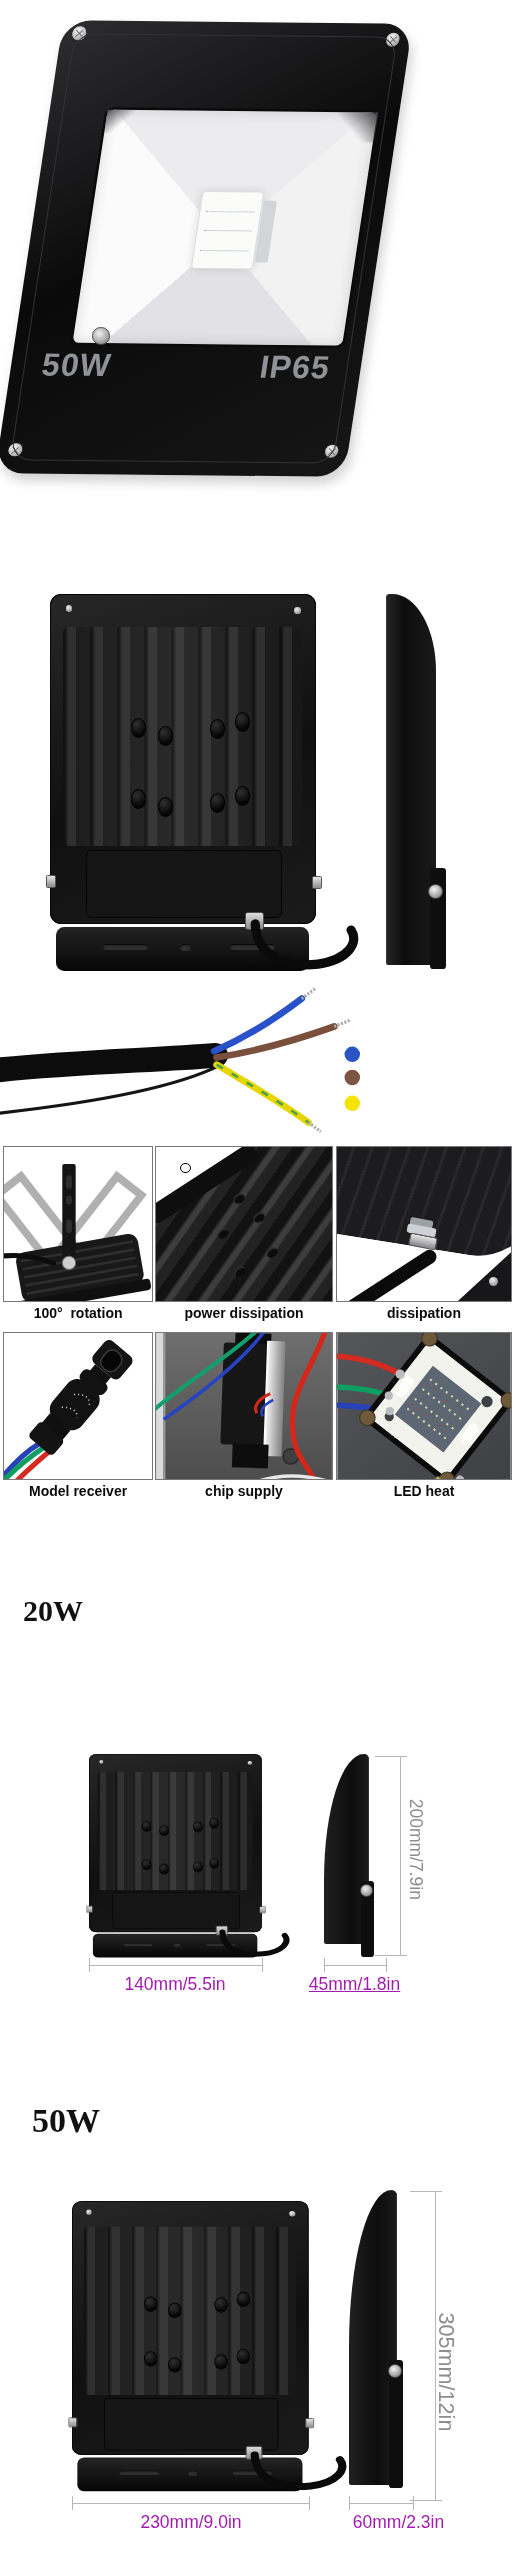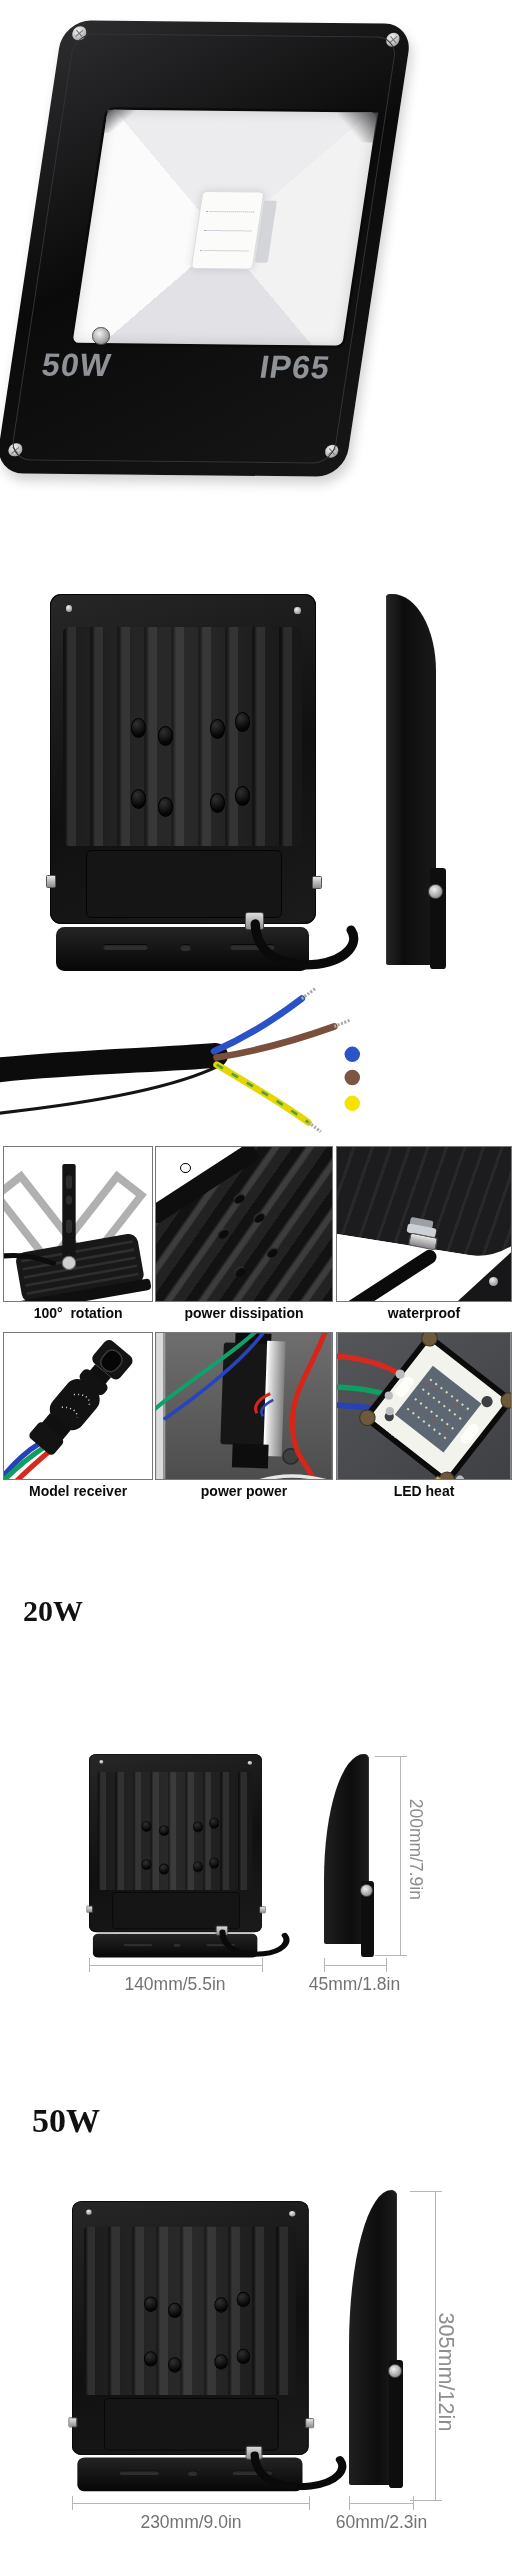--- a/index.html
+++ b/index.html
@@ -99,21 +99,21 @@
     background:linear-gradient(#e9e9e9,#87878b);transform:rotate(11deg);border:0.5px solid #5b5b5e;}
   .wp-screw{left:152px;top:130px;width:9.3px;height:9.3px;}
 
   
   .dl-h{height:0.5px;background:#b6b6b8;}
   .dl-h::before,.dl-h::after{content:"";position:absolute;width:0.5px;height:14.4px;top:-7.2px;background:#b6b6b8;}
   .dl-h::before{left:0;} .dl-h::after{right:0;}
   .dl-v{width:0.5px;background:#b6b6b8;}
   .dl-v::before,.dl-v::after{content:"";position:absolute;height:0.5px;width:32px;left:-25px;background:#b6b6b8;}
   .dl-v::before{top:0;} .dl-v::after{bottom:0;}
-  .dim-label{font:400 17.5px/20.6px "Liberation Sans",sans-serif;color:#737373;text-align:center;}
+  .dim-label{font:400 17.5px/20.6px "Liberation Sans",sans-serif;color:#a21caf;text-align:center;}
   .dim-label-v{color:#8d8d91;}
   .spec-heading{font:700 30px/32px "Liberation Serif",serif;color:#111;}
 </style>
 </head>
 <body>
 
 <div id="canvas">
 
   <div class="abs" style="left:0;top:0;width:515px;height:495px;">
     <div class="abs front-stand-arm"></div>
@@ -225,21 +225,21 @@
     <div class="abs wp-body"></div>
     <div class="abs wp-flange"></div>
     <div class="abs wp-cable"></div>
     <div class="abs wp-g1"></div>
     <div class="abs wp-g2"></div>
     <div class="abs wp-g3"></div>
     <span class="abs screw-dot wp-screw"></span>
   </div>
   <div class="abs feat-label" style="left:3.1px;top:1306px;width:150px;">100°  rotation</div>
   <div class="abs feat-label" style="left:155px;top:1306px;width:178px;">power dissipation</div>
-  <div class="abs feat-label" style="left:336px;top:1306px;width:176px;">waterproof</div>
+  <div class="abs feat-label" style="left:336px;top:1306px;width:176px;">dissipation</div>
 
   <div class="abs panel" style="left:3.1px;top:1332px;width:150px;height:148px;">
     <svg width="148" height="146" viewBox="0 0 287 284">
       <path d="M70,214 C40,232 18,254 -5,282" stroke="#2742b8" stroke-width="10" fill="none" stroke-linecap="round"></path>
       <path d="M78,222 C48,242 24,262 2,284" stroke="#0e9e62" stroke-width="10" fill="none" stroke-linecap="round"></path>
       <path d="M88,230 C62,252 42,270 24,288" stroke="#d42a20" stroke-width="10" fill="none" stroke-linecap="round"></path>
       <g transform="translate(150,124) rotate(40)">
         <rect x="-34" y="-122" width="68" height="56" rx="12" fill="#141414"></rect>
         <rect x="-18" y="-112" width="36" height="42" rx="16" fill="#060606" stroke="#3a3a3a" stroke-width="3"></rect>
         <rect x="-20" y="-66" width="40" height="18" fill="#101010"></rect>
@@ -316,21 +316,21 @@
         <rect x="80" y="104" width="70" height="42" fill="#cfc07c" stroke="#8f834e" stroke-width="2"></rect>
         <path d="M92,104 V146 M116,104 V146" stroke="#8f834e" stroke-width="3"></path>
         <circle cx="118" cy="82" r="8" fill="#b9bcc0"></circle>
       </g>
       <circle cx="122" cy="80" r="9" fill="#b9bcc0"></circle>
       <circle cx="100" cy="122" r="8" fill="#b9bcc0"></circle>
       <circle cx="102" cy="152" r="8" fill="#b9bcc0"></circle>
     </svg>
   </div>
   <div class="abs feat-label" style="left:3.1px;top:1484px;width:150px;">Model receiver</div>
-  <div class="abs feat-label" style="left:155px;top:1484px;width:178px;">power power</div>
+  <div class="abs feat-label" style="left:155px;top:1484px;width:178px;">chip supply</div>
   <div class="abs feat-label" style="left:336px;top:1484px;width:176px;">LED heat</div>
 
   <div class="abs spec-heading" style="left:23px;top:1595px;">20W</div>
 
   <div class="abs bv" style="left:89px;top:1754px;transform:scale(0.65,0.54);transform-origin:0 0;">
     <div class="abs bv-body">
       <div class="abs bv-ribs"></div>
       <span class="abs screw-dot bv-sd1"></span>
       <span class="abs screw-dot bv-sd2"></span>
       <span class="abs bv-btn" style="left:81px;top:124px;"></span>
@@ -358,21 +358,21 @@
   <div class="abs" style="left:324px;top:1754px;width:62px;height:201px;">
     <div class="abs sv-slab-s" style="left:0;top:0;width:45px;height:190px;border-radius:41px 5.2px 2.1px 2.1px / 129px 5.2px 2.1px 2.1px;"></div>
     <div class="abs sv-arm" style="left:37px;top:127px;width:13.4px;height:76px;"></div>
     <span class="abs sv-bolt" style="left:36px;top:130px;width:11.3px;height:11.3px;"></span>
   </div>
   <div class="abs dl-v" style="left:400px;top:1756px;height:199px;"></div>
   <div class="abs dim-label dim-label-v" style="left:333px;top:1839px;width:165px;height:20.6px;transform:rotate(90deg);">200mm/7.9in</div>
   <div class="abs dl-h" style="left:89px;top:1965px;width:173px;"></div>
   <div class="abs dim-label" style="left:90px;top:1974px;width:170px;">140mm/5.5in</div>
   <div class="abs dl-h" style="left:324px;top:1965px;width:62px;"></div>
-  <div class="abs dim-label" style="left:303px;top:1974px;width:103px;">45mm/1.8in</div>
+  <div class="abs dim-label" style="left:303px;top:1974px;width:103px;text-decoration:underline;">45mm/1.8in</div>
 
   <div class="abs spec-heading" style="left:32px;top:2103px;font-size:34px;line-height:36px;">50W</div>
 
   <div class="abs bv" style="left:72px;top:2201px;transform:scale(0.89,0.77);transform-origin:0 0;">
     <div class="abs bv-body">
       <div class="abs bv-ribs"></div>
       <span class="abs screw-dot bv-sd1"></span>
       <span class="abs screw-dot bv-sd2"></span>
       <span class="abs bv-btn" style="left:81px;top:124px;"></span>
       <span class="abs bv-btn" style="left:108px;top:132px;"></span>
@@ -399,16 +399,16 @@
   <div class="abs" style="left:349px;top:2190px;width:66px;height:309px;">
     <div class="abs sv-slab-s" style="left:0;top:0;width:48px;height:295px;border-radius:46px 6.2px 2.1px 2.1px / 170px 6.2px 2.1px 2.1px;"></div>
     <div class="abs sv-arm" style="left:40px;top:170px;width:14.4px;height:128px;"></div>
     <span class="abs sv-bolt" style="left:39px;top:174px;width:12.4px;height:12.4px;"></span>
   </div>
   <div class="abs dl-v" style="left:435px;top:2191px;height:309px;"></div>
   <div class="abs dim-label dim-label-v" style="left:361px;top:2360px;width:170px;height:24px;font-size:21.6px;line-height:24px;transform:rotate(90deg);">305mm/12in</div>
   <div class="abs dl-h" style="left:72px;top:2503px;width:237px;"></div>
   <div class="abs dim-label" style="left:80px;top:2512px;width:222px;">230mm/9.0in</div>
   <div class="abs dl-h" style="left:349px;top:2503px;width:64px;"></div>
-  <div class="abs dim-label" style="left:325px;top:2512px;width:113px;">60mm/2.3in</div>
+  <div class="abs dim-label" style="left:342px;top:2512px;width:113px;">60mm/2.3in</div>
 
 </div>
 
 
 </body></html>

